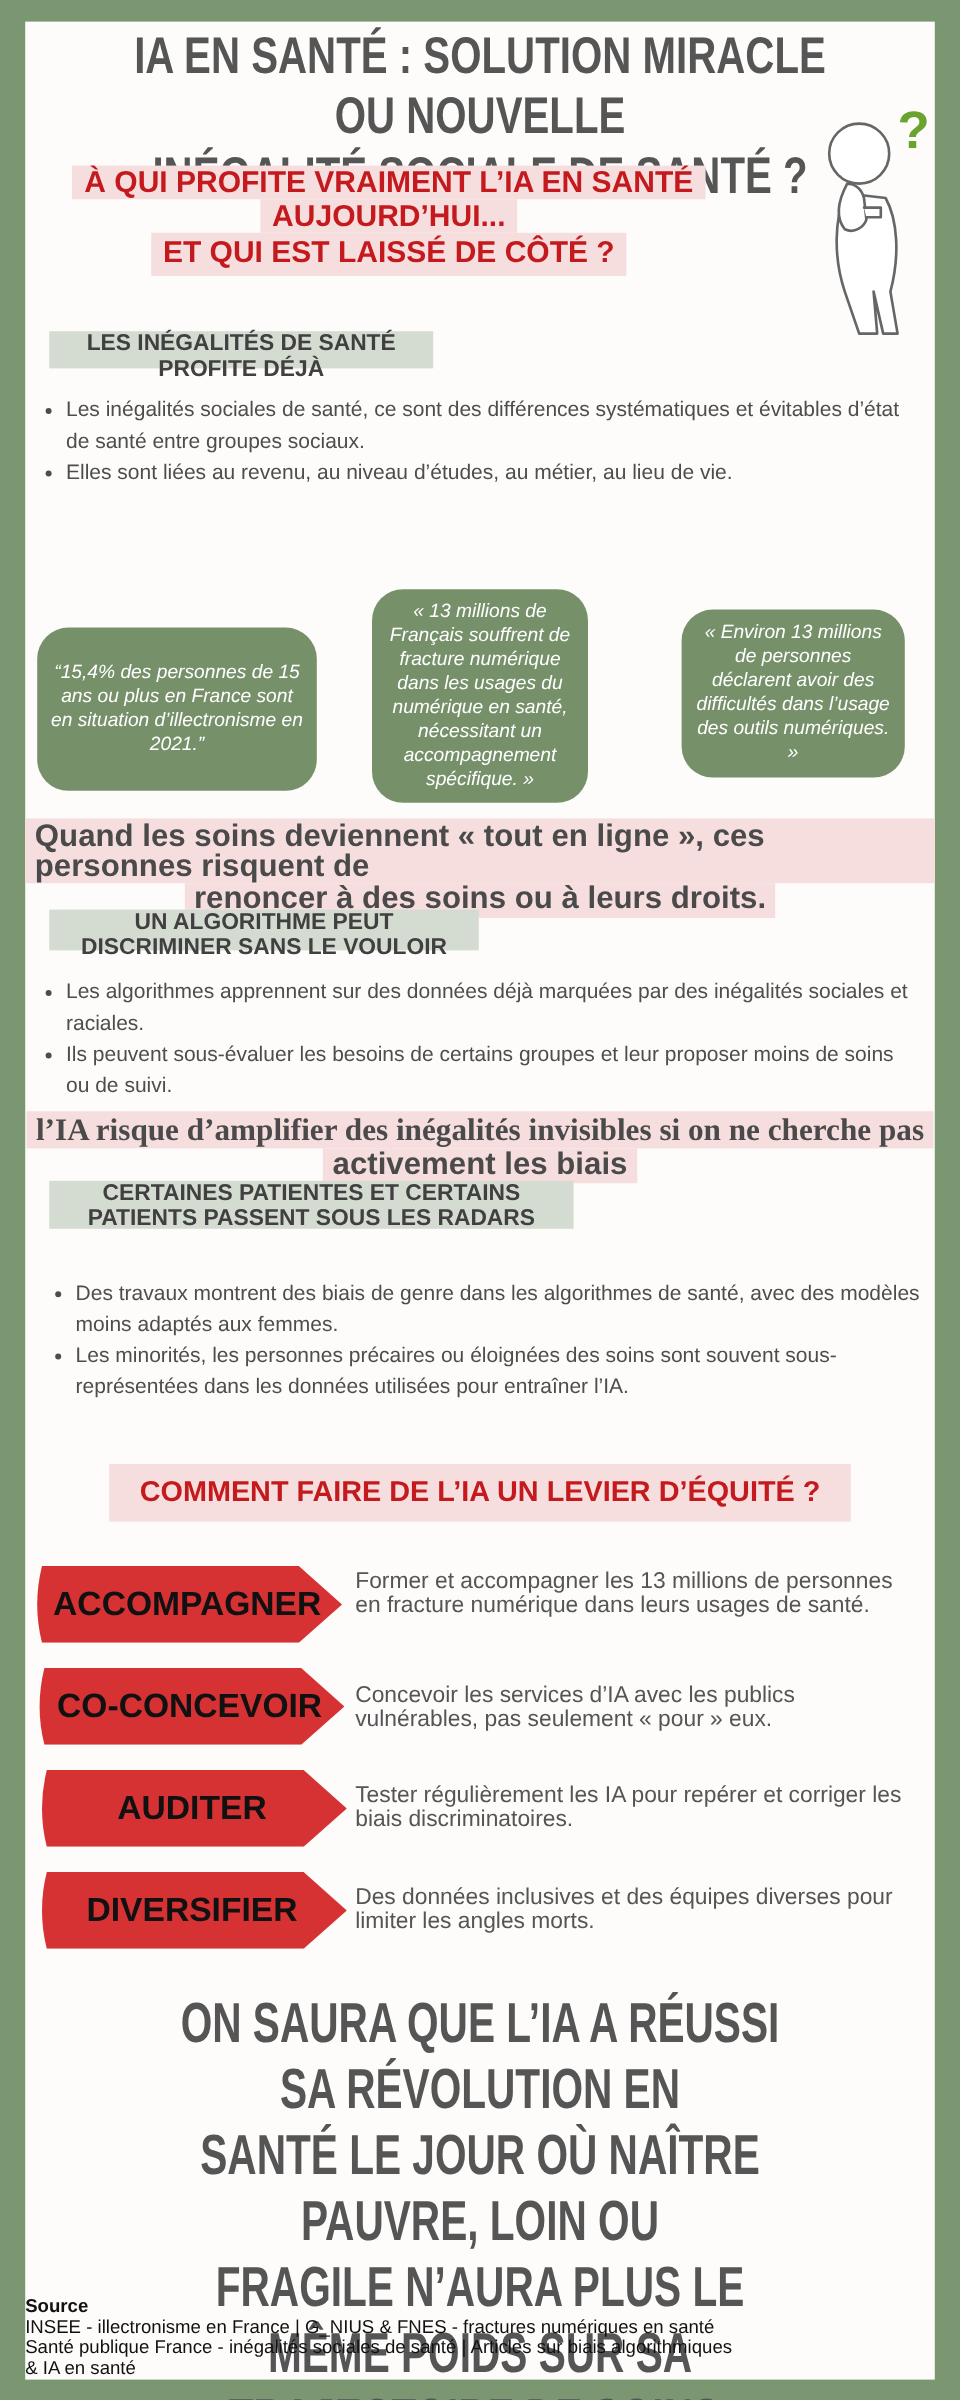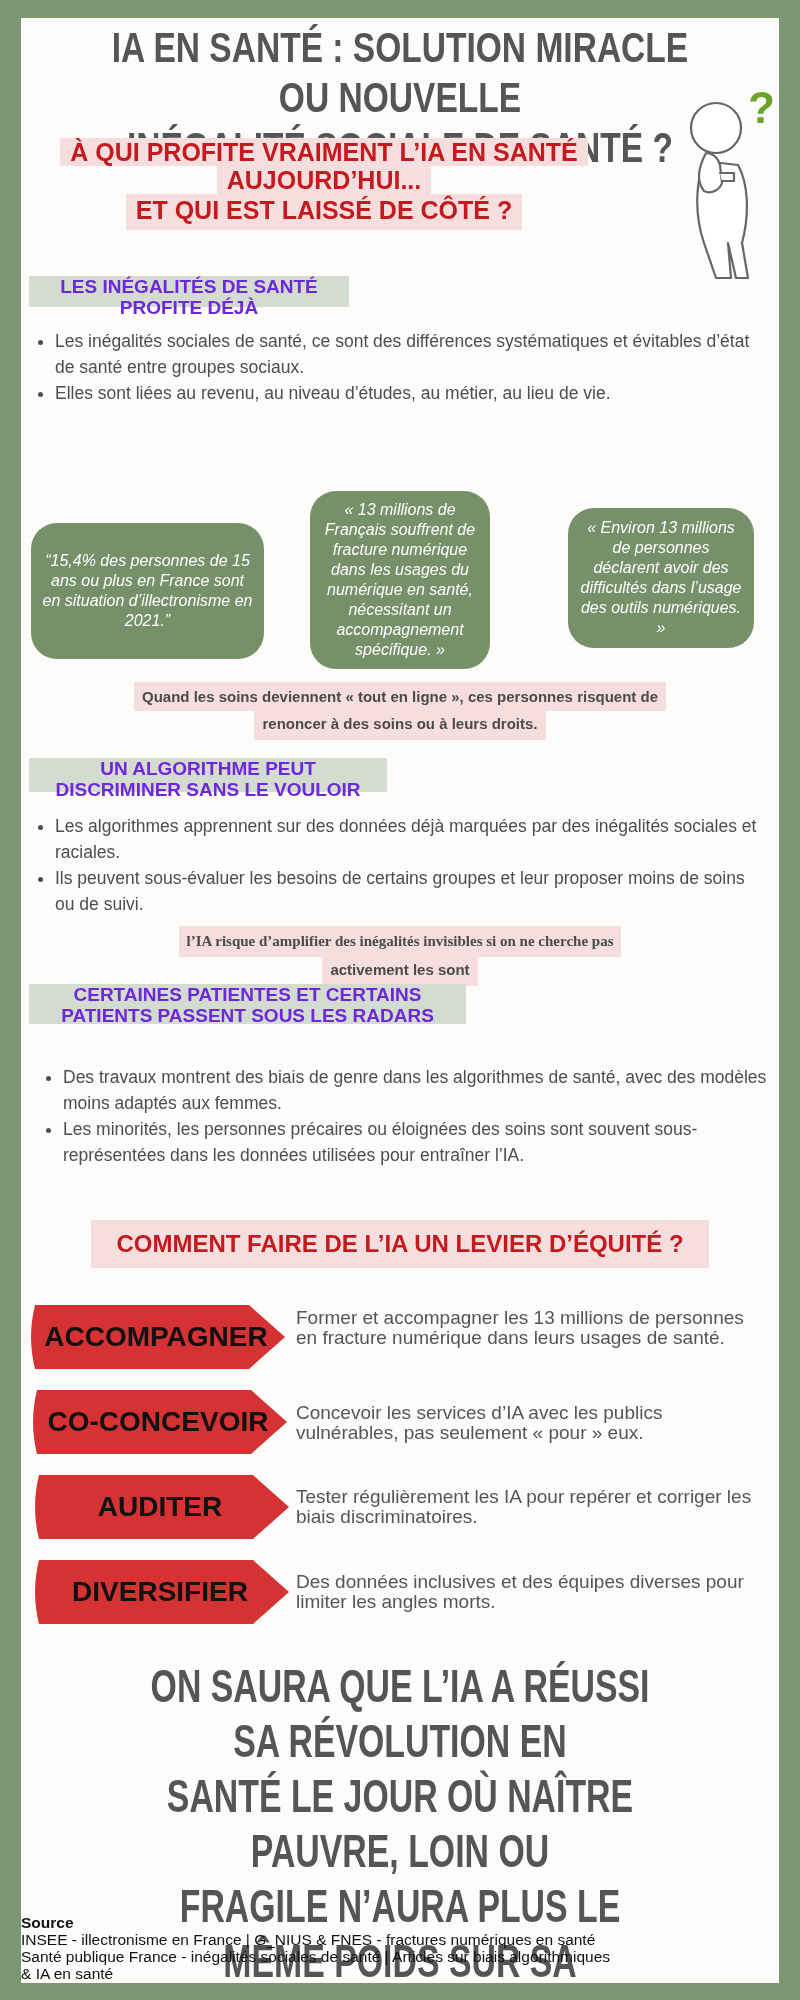--- a/index.html
+++ b/index.html
@@ -3,26 +3,26 @@
 <meta charset="utf-8">
 <style>
   html, body { margin:0; padding:0; }
   body { width:800px; height:2000px; background:#7a9772; font-family:"Liberation Sans", sans-serif; color:#4a4a4a; position:relative; overflow:hidden; }
   .card { position:absolute; left:21px; top:18px; width:758px; height:1965px; background:#fdfcfb; }
   .abs { position:absolute; }
   .title { left:0; width:758px; top:4px; text-align:center; font-family:"Liberation Sans", sans-serif; font-weight:bold; font-size:43px; line-height:50px; color:#555; transform:scaleX(0.78); transform-origin:center top; letter-spacing:0; }
   .title span { display:block; }
   .sub { top:120px; left:0; width:606px; text-align:center; }
   .sub .ln { display:inline-block; background:#f6dede; color:#c41a1e; font-weight:bold; font-size:25px; line-height:28px; padding:0 10px; font-family:"Liberation Sans", sans-serif; }
-  .sec-h { background:#d4dcd1; color:#6d28d9; font-weight:bold; text-align:center; font-size:19px; line-height:21px; }
+  .sec-h { background:#d4dcd1; color:#404040; font-weight:bold; text-align:center; font-size:19px; line-height:21px;margin-left:12px; }
   .bul { font-size:17.5px; line-height:26px; color:#4d4d4d; }
   .bul ul { margin:0; padding-left:24px; }
   .bul li { margin:0; }
   .bubble { background:#76906a; color:#fff; border-radius:26px; font-style:italic; text-align:center; font-size:16px; line-height:20px; display:flex; align-items:center; justify-content:center; padding:0 10px; box-sizing:border-box; }
-  .pink { background:#f6dede; font-weight:bold; color:#4a4a4a; font-size:15px; line-height:25px; text-align:center; display:inline-block; padding:0 8px; }
+  .pink { background:#f6dede; font-weight:bold; color:#4a4a4a; font-size:26px; line-height:25px; text-align:left; display:inline-block; padding:0 8px; }
   .arrow { width:258px; height:64px; display:flex; align-items:center; justify-content:center; color:#111; font-weight:bold; font-size:28px; }
   .arrow svg { position:absolute; left:0; top:0; }
   .arrow span { position:relative; }
   .desc { font-size:19px; line-height:20px; color:#555; }
   .quote { left:0; width:758px; text-align:center; font-weight:bold; font-size:47px; line-height:55px; color:#555; transform:scaleX(0.72); transform-origin:center top; }
   .src { font-size:15.5px; line-height:17px; color:#111; }
 </style>
 </head>
 <body>
 
@@ -77,21 +77,21 @@
     <div>DISCRIMINER SANS LE VOULOIR</div>
   </div>
   <div class="abs bul" style="left:10px; top:795px; width:735px;">
     <ul>
       <li>Les algorithmes apprennent sur des données déjà marquées par des inégalités sociales et raciales.</li>
       <li>Ils peuvent sous-évaluer les besoins de certains groupes et leur proposer moins de soins ou de suivi.</li>
     </ul>
   </div>
   <div class="abs" style="left:0; width:758px; top:908px; text-align:center;">
     <div><span class="pink" style="padding:3px 8px;font-family:Liberation Serif, serif;">l’IA risque d’amplifier des inégalités invisibles si on ne cherche pas</span></div>
-    <div><span class="pink" style="padding:0 8px 4px;">activement les sont</span></div>
+    <div><span class="pink" style="padding:0 8px 4px;">activement les biais</span></div>
   </div>
 
   <div class="abs sec-h" style="left:8px; top:966px; width:437px; height:40px;">
     <div>CERTAINES PATIENTES ET CERTAINS</div>
     <div>PATIENTS PASSENT SOUS LES RADARS</div>
   </div>
   <div class="abs bul" style="left:18px; top:1046px; width:735px;">
     <ul>
       <li>Des travaux montrent des biais de genre dans les algorithmes de santé, avec des modèles moins adaptés aux femmes.</li>
       <li>Les minorités, les personnes précaires ou éloignées des soins sont souvent sous-représentées dans les données utilisées pour entraîner l’IA.</li>

